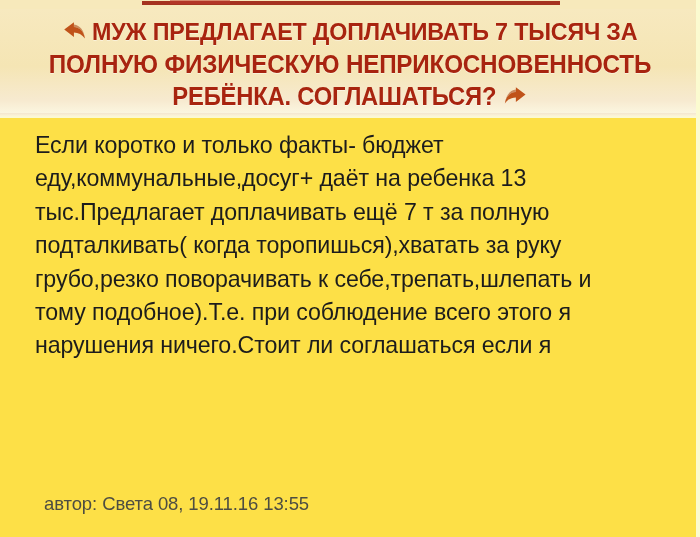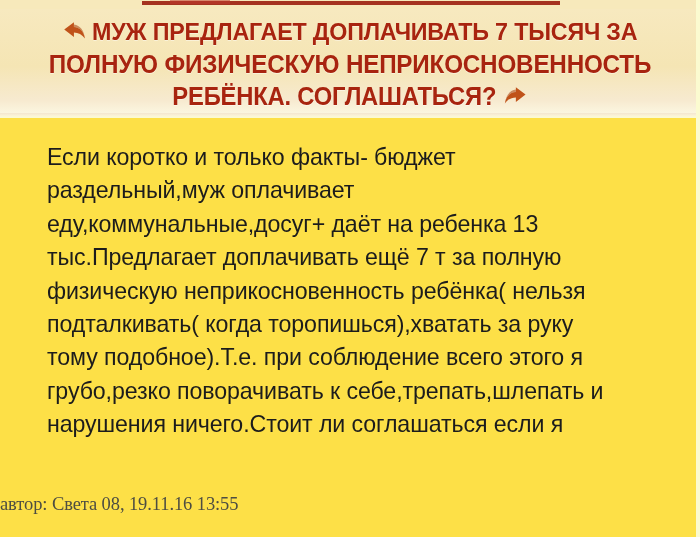--- a/index.html
+++ b/index.html
@@ -115,38 +115,39 @@
     padding: 0 22px 0 31px;
     box-sizing: border-box;
     color: #1c1c1c;
     font-family: "Liberation Sans", "DejaVu Sans", sans-serif;
     font-size: 23.2px;
     line-height: 33.4px;
     letter-spacing: -0.1px;
     word-spacing: 0px;
   }
   .body-text p {
-    margin: 16px;
+    margin: 4px;
   }
   .body-text .tline {
     display: block;
     white-space: nowrap;
   }
 
   
   .footer {
     position: absolute;
     left: 0;
     top: 492px;
     width: 700px;
+    padding-left: 44px;
     box-sizing: border-box;
     color: #4d4d42;
     font-size: 18.5px;
     line-height: 24px;
-    font-family: Liberation Serif, serif;
+    font-family: Liberation Sans, sans-serif;
     letter-spacing: -0.1px;
   }
 </style>
 </head>
 <body>
 
 <div id="card">
 
   <div class="top-sliver">
     <div class="clip"></div>
@@ -167,26 +168,24 @@
           <path d="M2 19.5 C3 12 8 8.2 13.6 7.9 L13.6 5.6 C7 6.6 3 11.5 2 19.5 Z" fill="#a8400f" opacity="0.55"></path>
         </svg></span></span>
 
   </div>
 
   <div class="divider"></div>
 
   <div class="body-text">
     <p>
       <span class="tline">Если коротко и только факты- бюджет</span>
-      <span class="tline">раздельный,муж оплачивает</span>
       <span class="tline">еду,коммунальные,досуг+ даёт на ребенка 13</span>
       <span class="tline">тыс.Предлагает доплачивать ещё 7 т за полную</span>
-      <span class="tline">физическую неприкосновенность ребёнка( нельзя</span>
       <span class="tline">подталкивать( когда торопишься),хватать за руку</span>
+      <span class="tline">грубо,резко поворачивать к себе,трепать,шлепать и</span>
       <span class="tline">тому подобное).Т.е. при соблюдение всего этого я</span>
-      <span class="tline">грубо,резко поворачивать к себе,трепать,шлепать и</span>
       <span class="tline">нарушения ничего.Стоит ли соглашаться если я</span>
     </p>
   </div>
 
   <div class="footer">автор: Света 08, 19.11.16 13:55</div>
 
 </div>
 
 </body></html>

